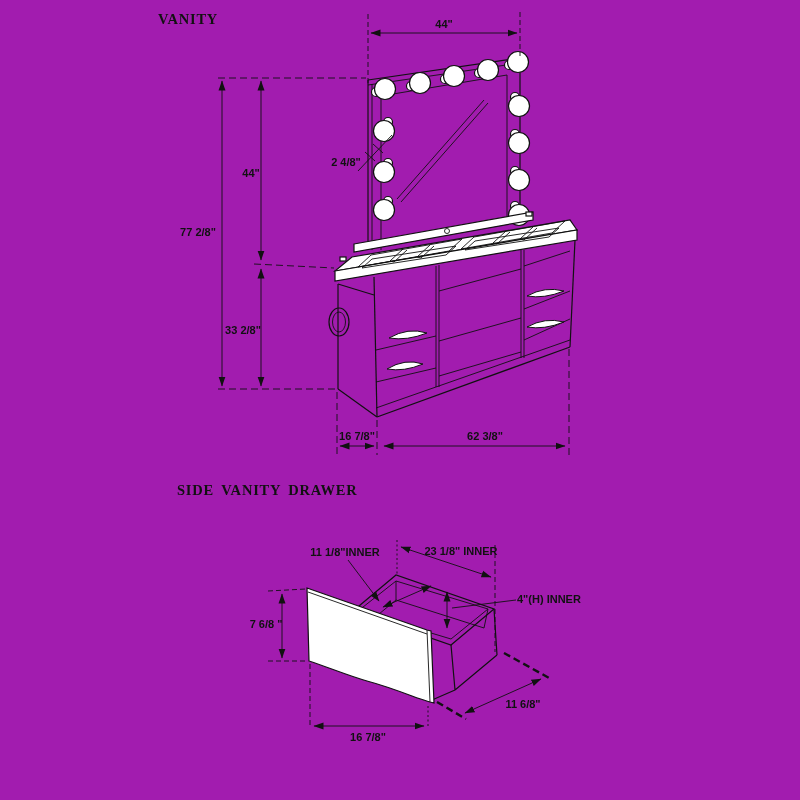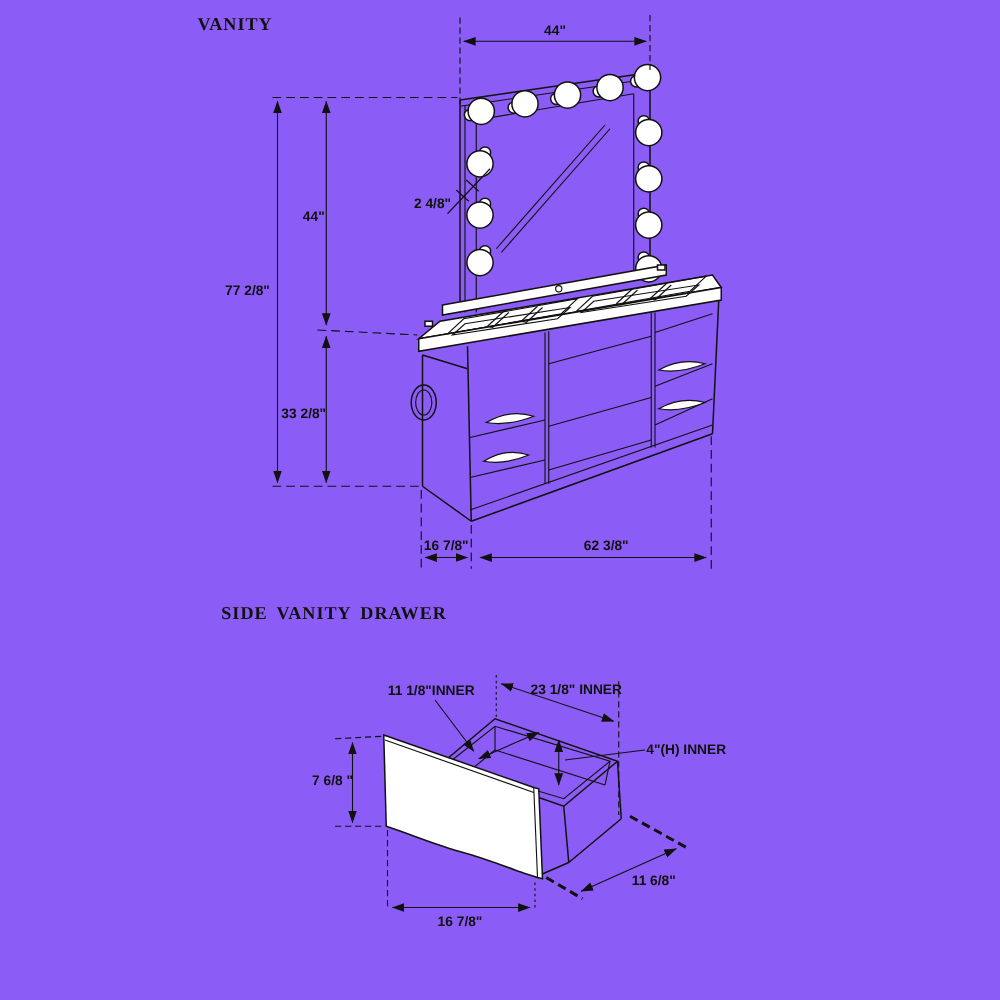--- a/index.html
+++ b/index.html
@@ -1,16 +1,16 @@
 <!DOCTYPE html>
 <html><head>
 <meta charset="utf-8">
 <style>
   html,body{margin:0;padding:0;background:#ffffff;}
-  .canvas{width:800px;height:800px;position:relative;background:#8b5cf6;overflow:hidden;}
+  .canvas{width:800px;height:800px;position:relative;background:#a21caf;overflow:hidden;}
   svg{display:block;}
   svg *{vector-effect:none;}
   .ln{stroke:#111;fill:none;stroke-width:1.2;}
   .ln-thin{stroke:#111;fill:none;stroke-width:0.9;}
   .ln-thick{stroke:#111;fill:none;stroke-width:2.4;}
   .wfill{fill:#ffffff;stroke:#111;stroke-width:1.2;}
   .dash{stroke-dasharray:5,3;}
   .ldash{stroke-dasharray:7,4;}
   .dot{stroke-dasharray:2,2.5;}
   .hdash{stroke-dasharray:7,4;}

